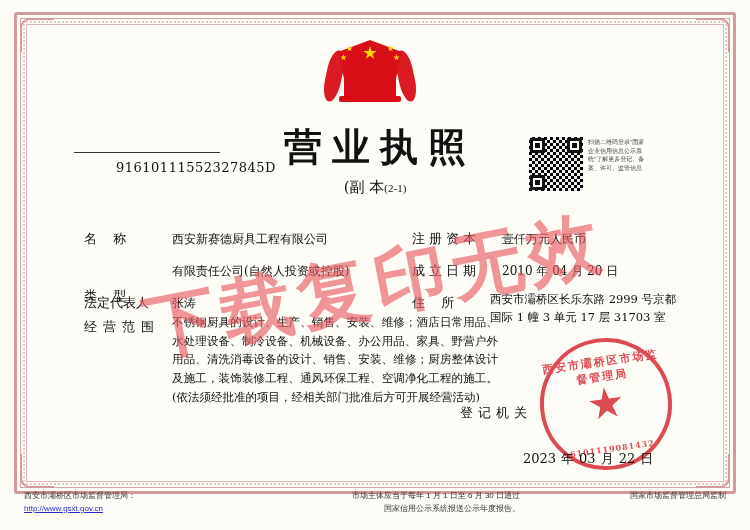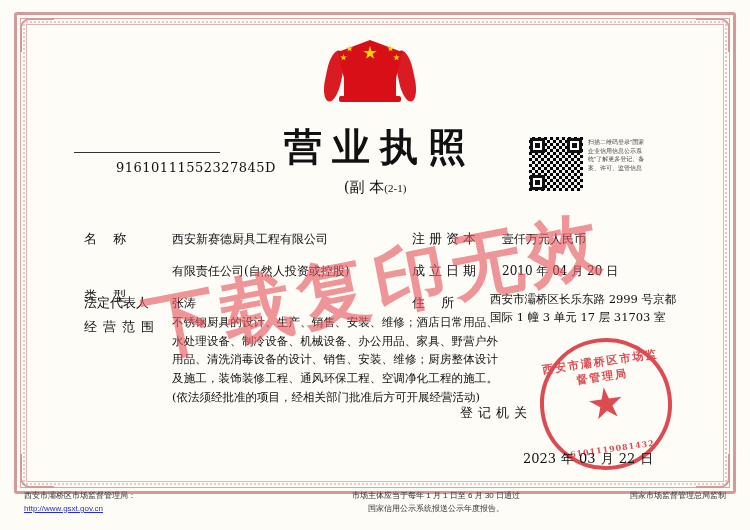--- a/index.html
+++ b/index.html
@@ -335,21 +335,21 @@
     line-height: 1.6;
   }
   .footer-left a {
     color: #2a2ad0;
     text-decoration: underline;
   }
   .footer-center {
     position: absolute;
     left: 352px; top: 0;
     line-height: 1.6;
-    text-align: center;
+    text-align: right;
   }
   .footer-right {
     position: absolute;
     right: 24px; top: 0;
     line-height: 1.6;
     text-align: center;
   }
 </style>
 </head>
 <body>

